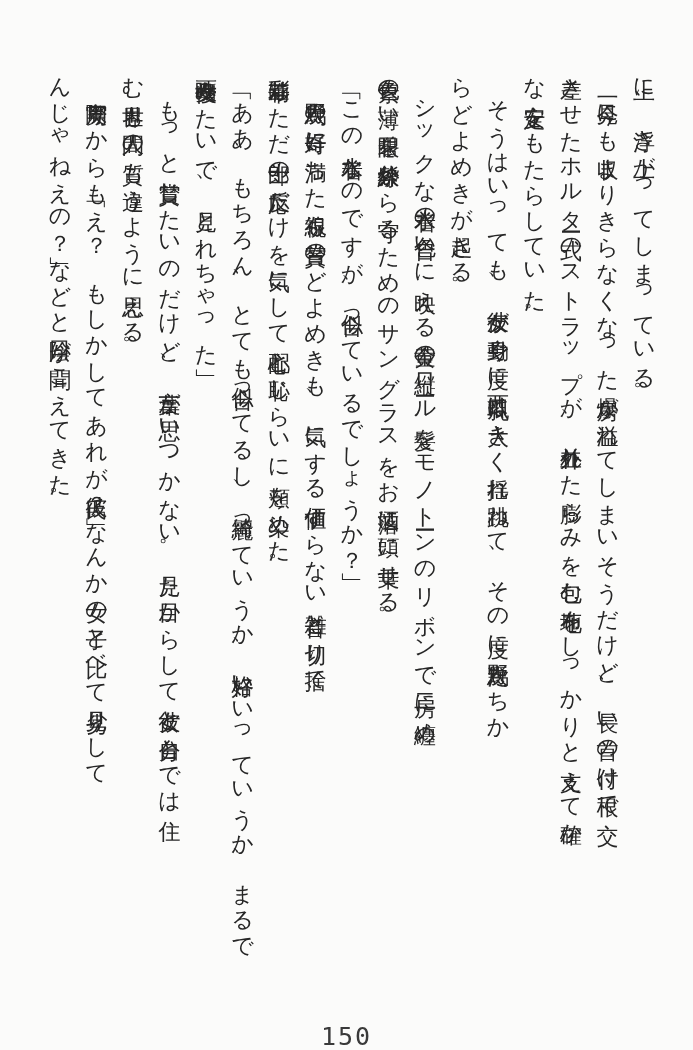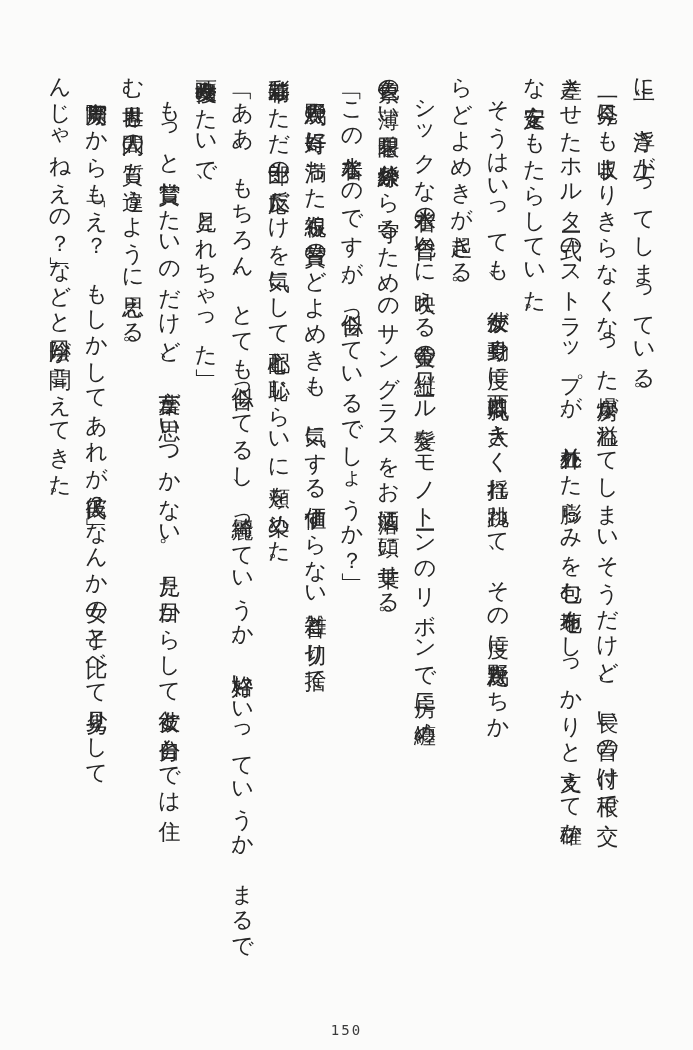--- a/index.html
+++ b/index.html
@@ -45,21 +45,21 @@
     margin: 0;
     padding: 0;
   }
   .folio {
     position: absolute;
     left: 0;
     right: 0;
     top: 1022px;
     text-align: center;
     font-family: "DejaVu Sans Mono", "Liberation Mono", monospace;
-    font-size: 14px;
+    font-size: 25px;
     letter-spacing: 2px;
     color: var(--folio-ink);
   }
 </style>
 </head>
 <body>
 
 <div class="page">
   <div class="text-block">
       <div class="line">上に、浮き上がってしまっている。</div>

